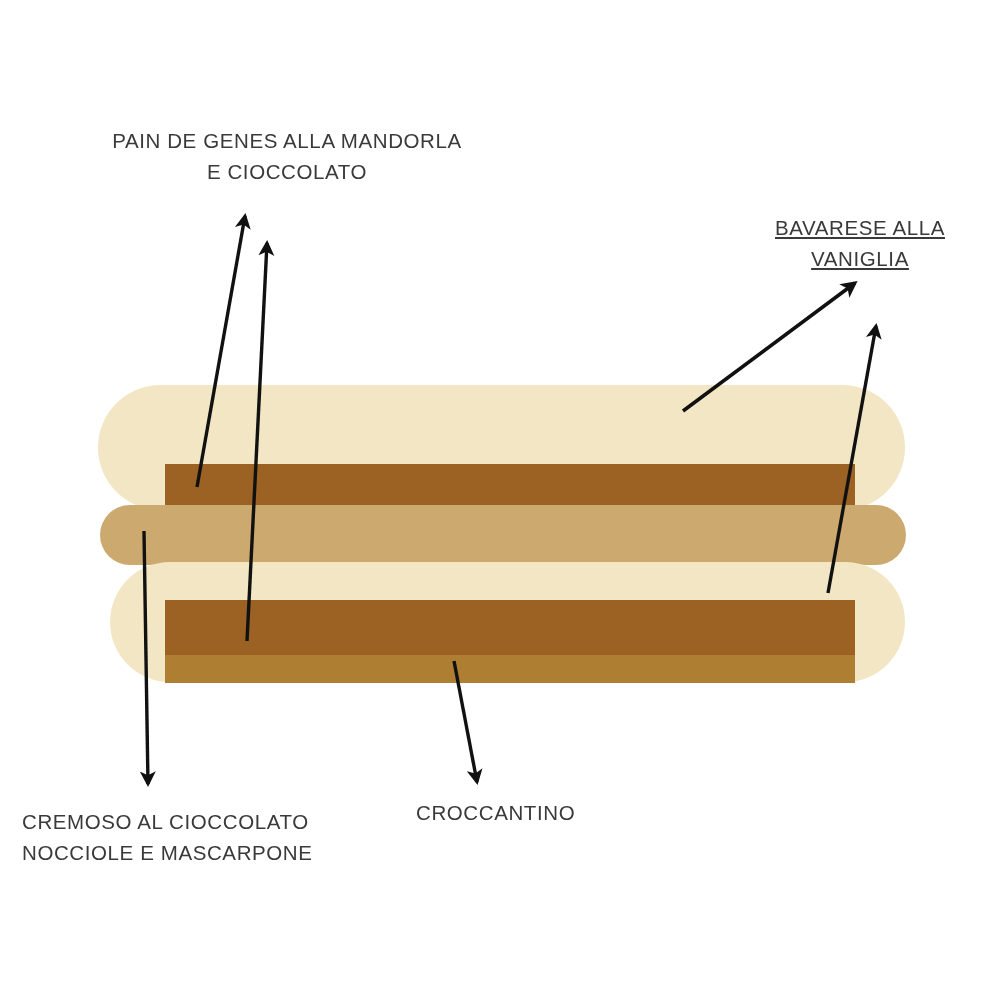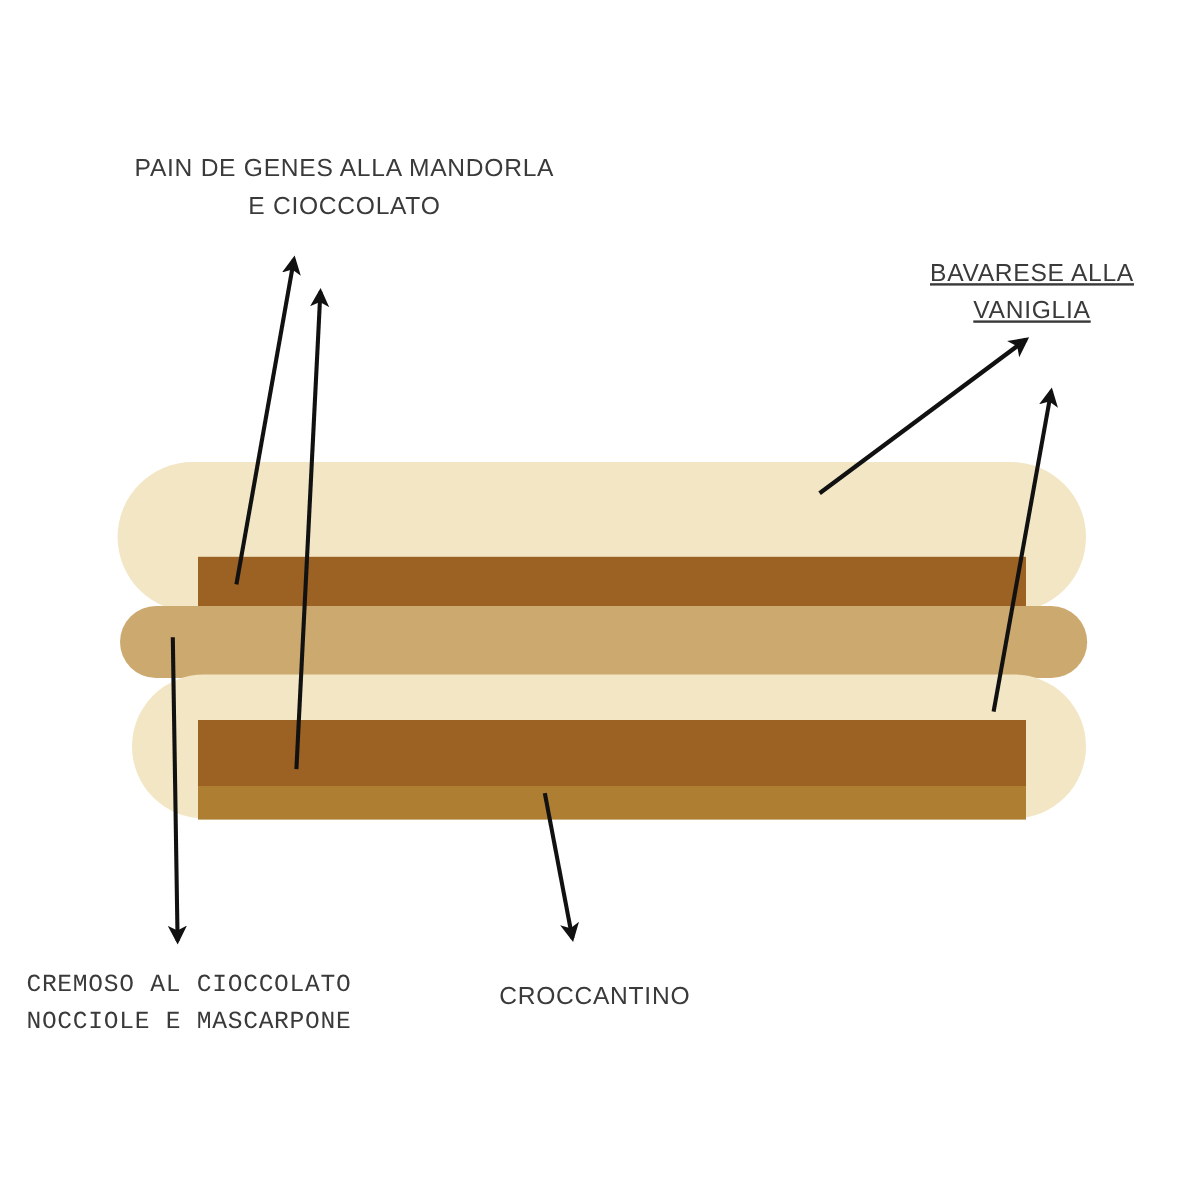--- a/index.html
+++ b/index.html
@@ -82,18 +82,18 @@
         <line x1="454" y1="661" x2="477" y2="782" stroke="#111111" stroke-width="3.4" stroke-linecap="butt" marker-end="url(#head)"></line>
       </g>
   </svg>
 
   <div class="label center" style="left:92px; top:125px; width:390px;">PAIN DE GENES ALLA MANDORLA
 E CIOCCOLATO</div>
 
   <div class="label center" style="left:755px; top:212px; width:210px;text-decoration:underline;">BAVARESE ALLA
 VANIGLIA</div>
 
-  <div class="label left" style="left:22px; top:806px; width:340px;font-family:Liberation Mono, monospace;">CREMOSO AL CIOCCOLATO
+  <div class="label left" style="left:22px; top:806px; width:340px;">CREMOSO AL CIOCCOLATO
 NOCCIOLE E MASCARPONE</div>
 
-  <div class="label left" style="left:416px; top:797px; width:200px;margin-top:18px;">CROCCANTINO</div>
+  <div class="label left" style="left:416px; top:797px; width:200px;">CROCCANTINO</div>
 
 </div>
 
 </body></html>

